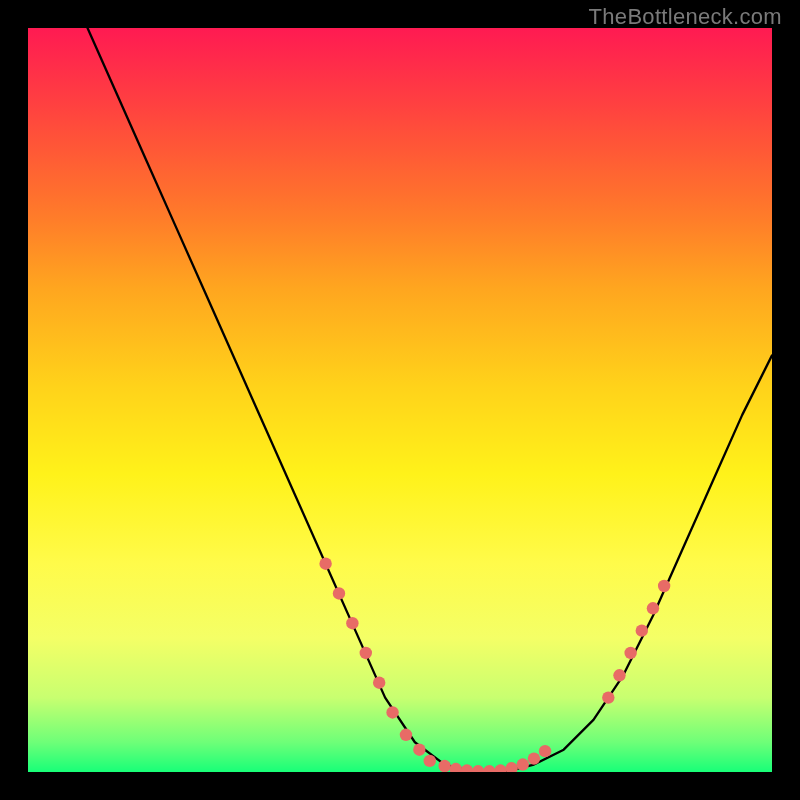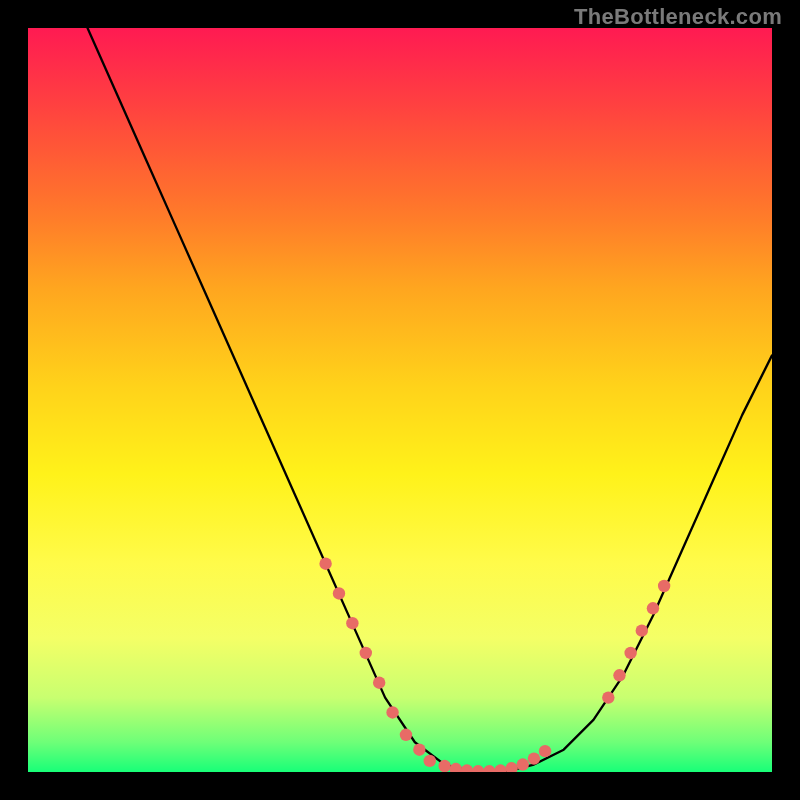--- a/index.html
+++ b/index.html
@@ -15,21 +15,21 @@
     width: 800px;
     height: 800px;
     background: #000;
   }
   .watermark {
     position: absolute;
     top: 4px;
     right: 18px;
     color: #7a7a7a;
     font-size: 22px;
-    font-weight: 700;
+    font-weight: 400;
     letter-spacing: 0.3px;
     z-index: 10;
   }
   .plot {
     position: absolute;
     left: 28px;
     top: 28px;
     width: 744px;
     height: 744px;
     overflow: hidden;

